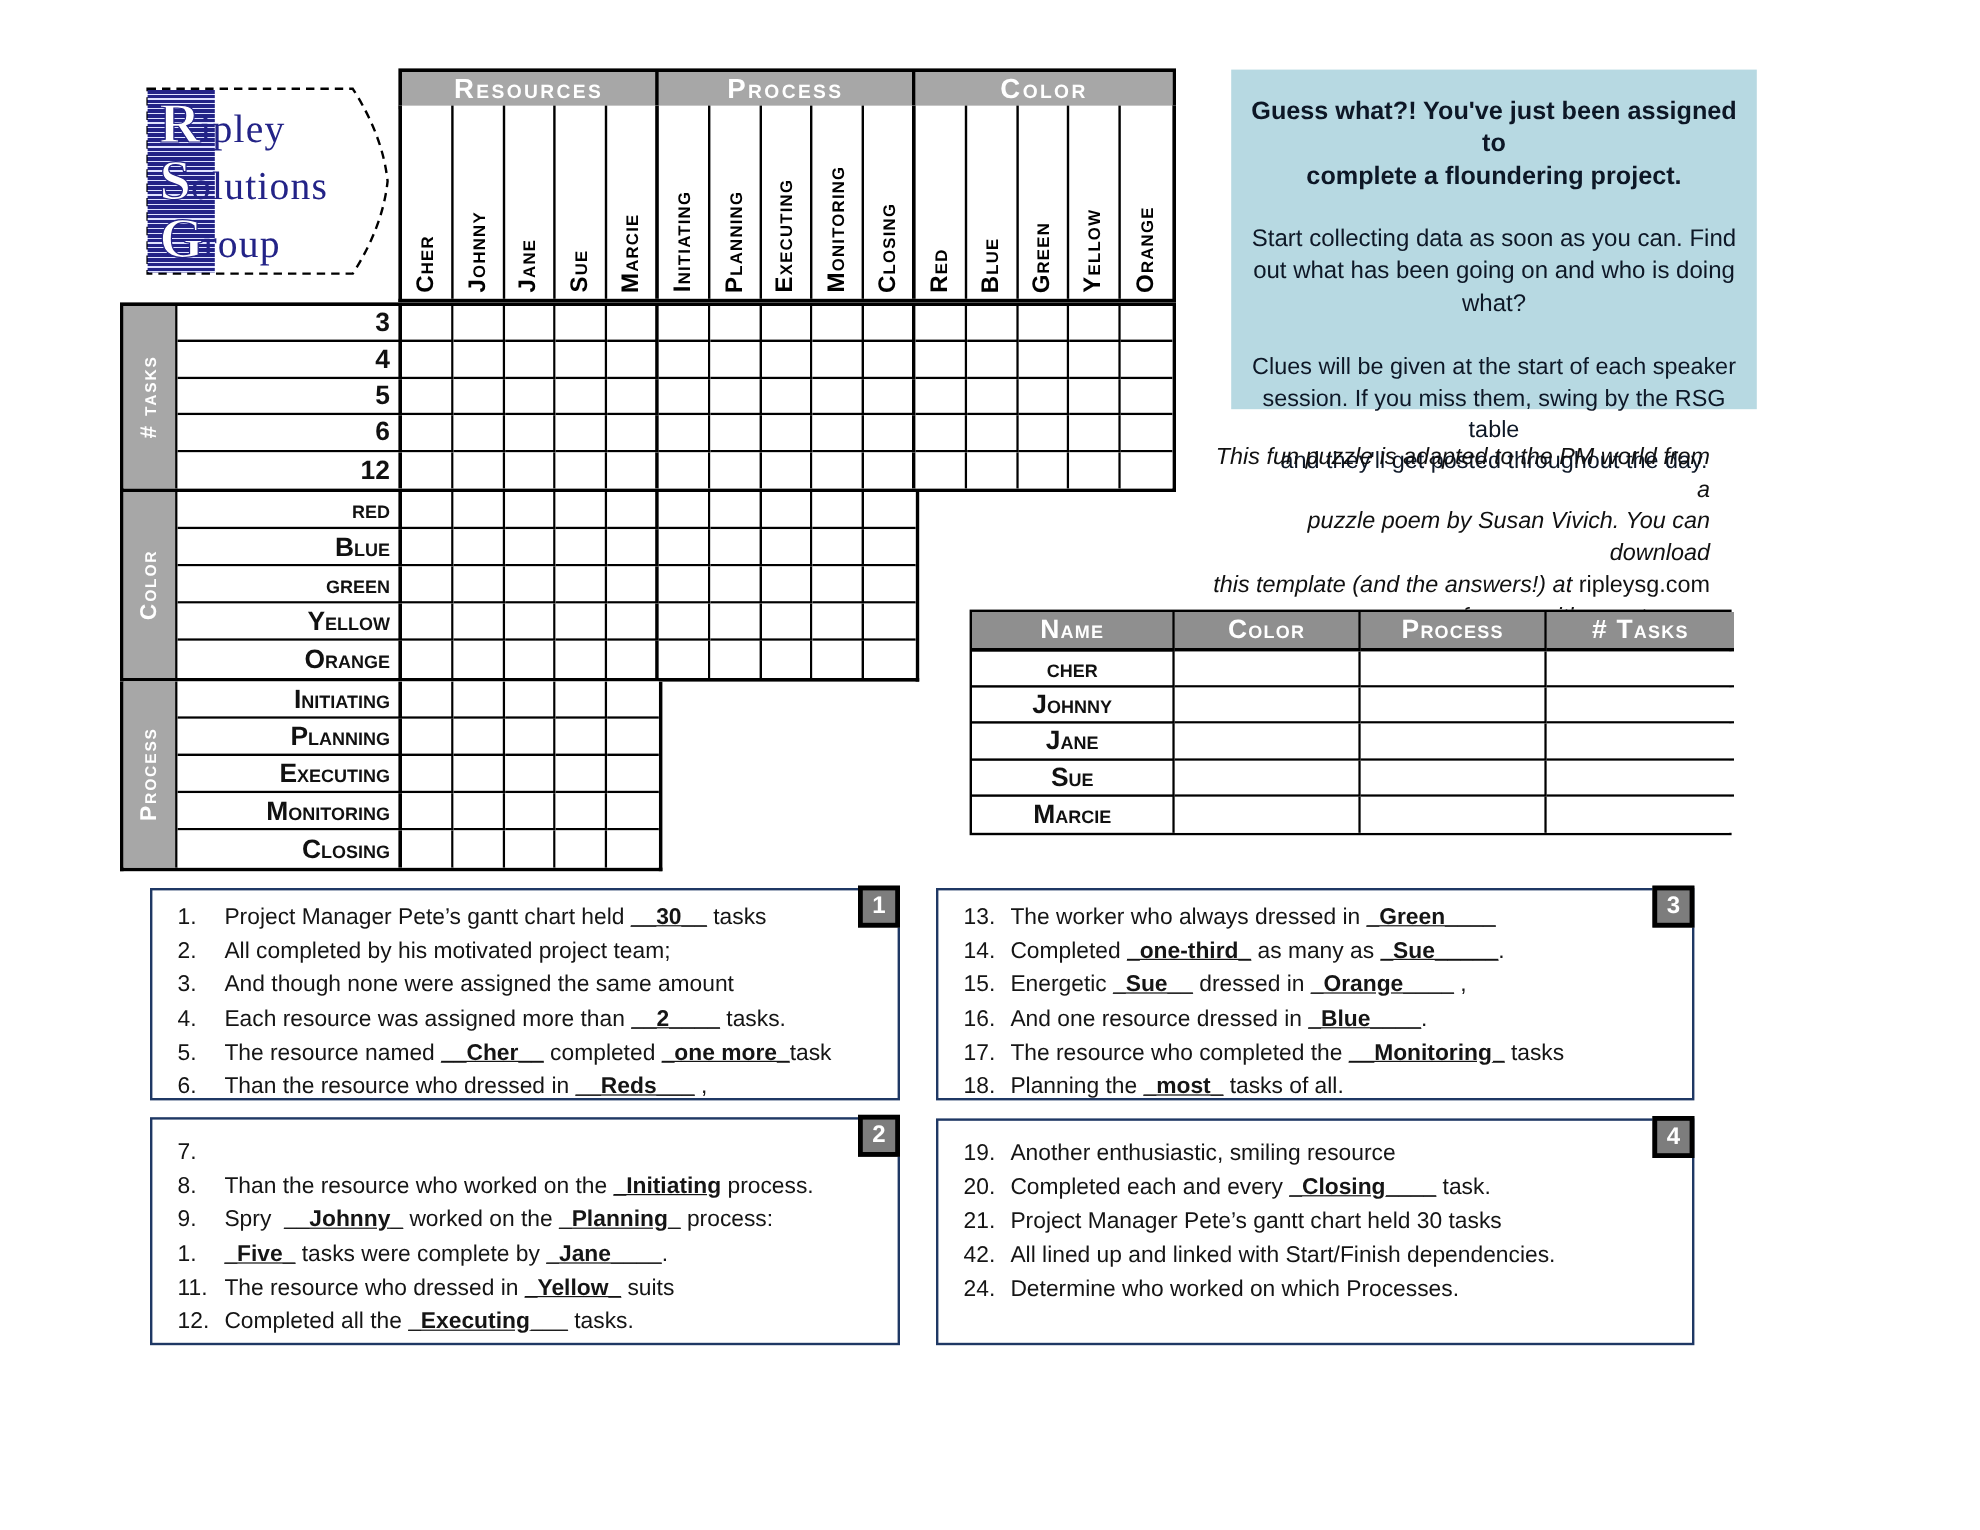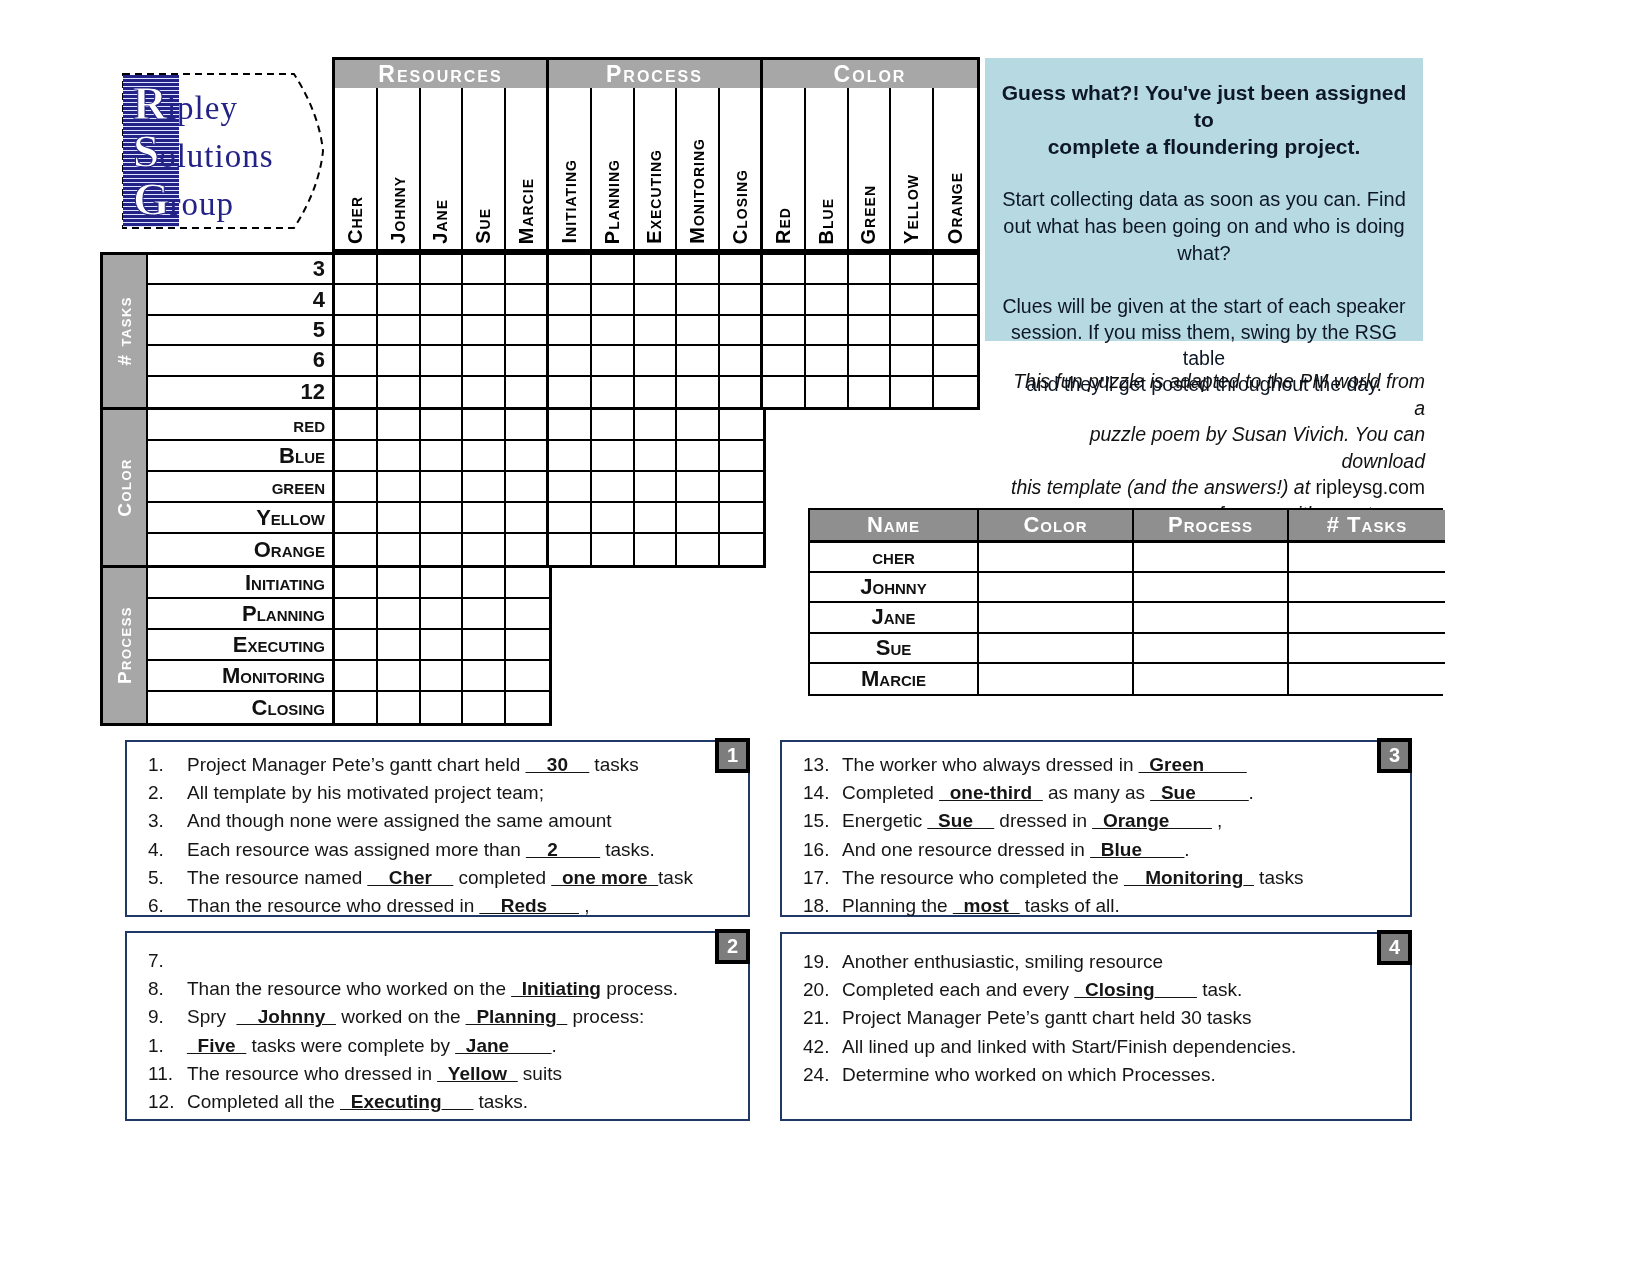--- a/index.html
+++ b/index.html
@@ -42,21 +42,21 @@
   .sbl { color:#fff; font-size:19px; letter-spacing:1.5px; }
   .rl { border-right:3px solid #000; border-bottom:2px solid #000; display:flex; align-items:center;
         justify-content:flex-end; padding-right:7px; font-variant:small-caps; font-weight:700; font-size:22px; background:#fff; }
   .rl.nb { border-bottom:0; }
   .dc { border-right:2px solid #000; border-bottom:2px solid #000; background:#fff; }
   .dc.thickR { border-right-width:3px; }
   .dc.nr { border-right:0; }
   .dc.nb { border-bottom:0; }
 
   
-  .infobox { position:absolute; left:985px; top:58px; width:438px; height:283px; background:#b7d9e2;
+  .infobox { position:absolute; left:1026px; top:58px; width:438px; height:283px; background:#b7d9e2;
              padding:21px 14px; text-align:center; color:#0d1726; }
   .ib-h { font-weight:700; font-size:21px; line-height:27px; white-space:pre-line; margin-bottom:26px; }
   .ib-b { font-size:20px; line-height:27px; white-space:pre-line; margin-bottom:26px; }
   .ib-n { font-size:19.5px; line-height:26px; white-space:pre-line; }
 
   
   #credit { position:absolute; left:1005px; top:368px; width:420px; text-align:right;
             font-size:19.5px; line-height:26.5px; white-space:pre-line; color:#111; }
   #credit .it { font-style:italic; }
   #credit .rg { font-style:normal; }
@@ -390,21 +390,21 @@
 
   <div class="cluebox cb1">
     <div class="badge">1</div>
     <div class="clues">
         <div class="clue">
           <div class="cn">1.</div>
           <div class="ct"><span>Project Manager Pete’s gantt chart held </span><b>__30__</b><span> tasks</span></div>
         </div>
         <div class="clue">
           <div class="cn">2.</div>
-          <div class="ct"><span>All template by his motivated project team;</span></div>
+          <div class="ct"><span>All completed by his motivated project team;</span></div>
         </div>
         <div class="clue">
           <div class="cn">3.</div>
           <div class="ct"><span>And though none were assigned the same amount</span></div>
         </div>
         <div class="clue">
           <div class="cn">4.</div>
           <div class="ct"><span>Each resource was assigned more than </span><b>__2____</b><span> tasks.</span></div>
         </div>
         <div class="clue">

